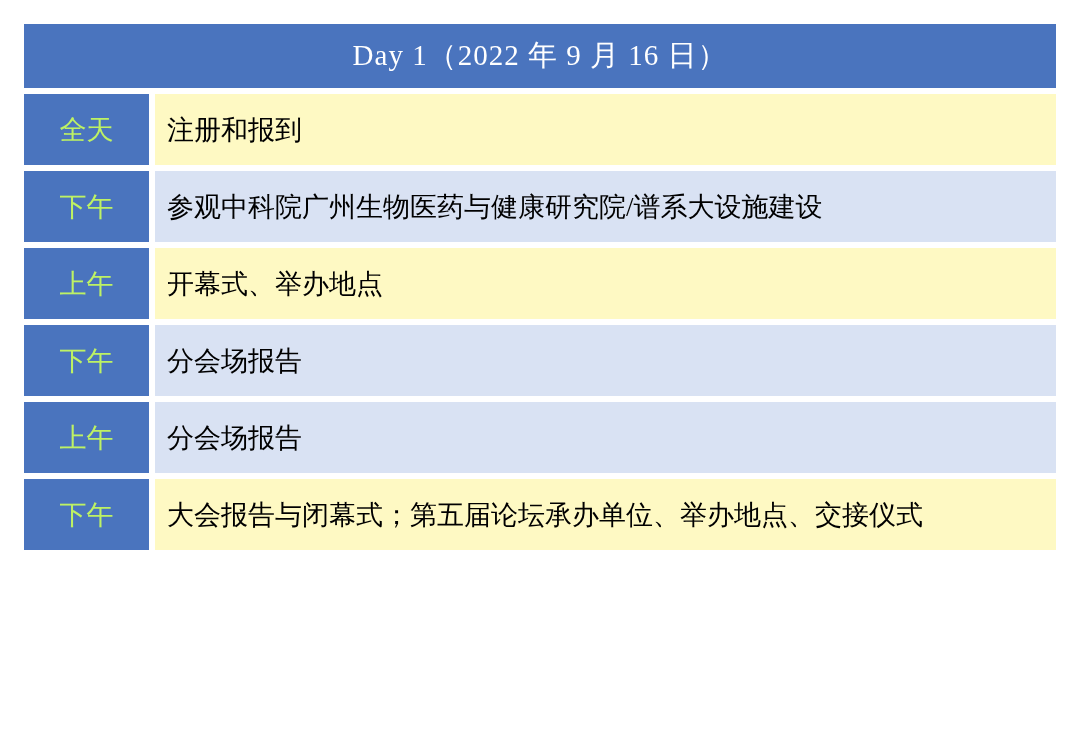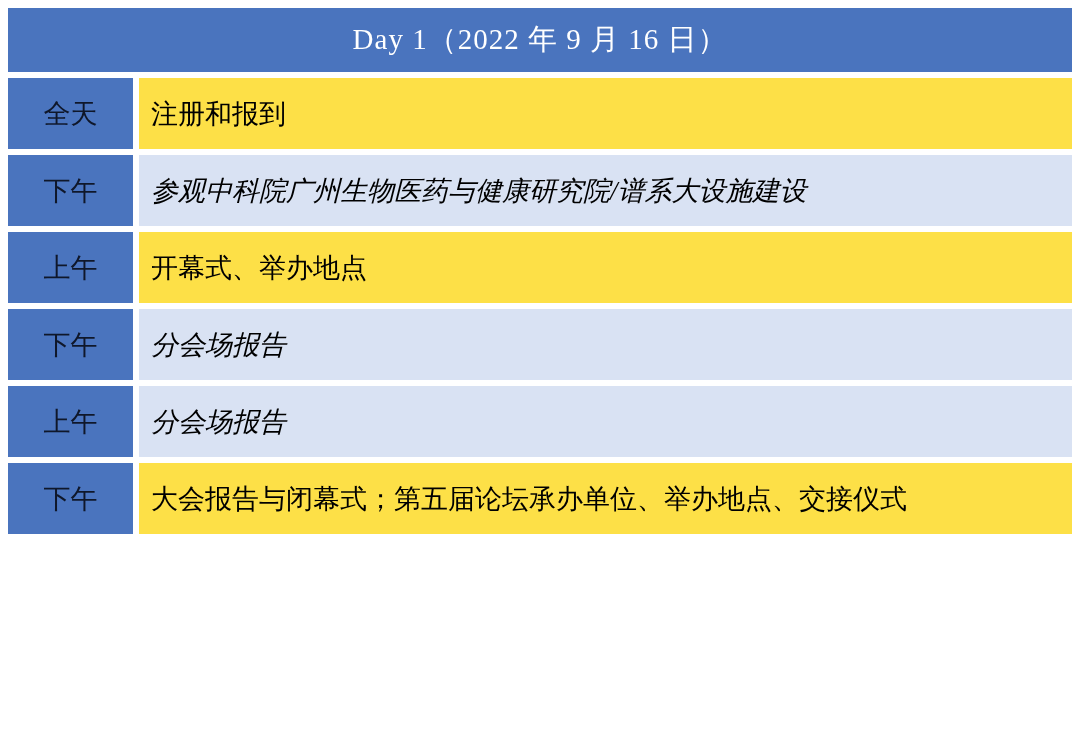--- a/index.html
+++ b/index.html
@@ -5,21 +5,21 @@
   html, body {
     margin: 0;
     padding: 0;
     background: #ffffff;
   }
   .page {
     width: 1080px;
     height: 565px;
     background: #ffffff;
     box-sizing: border-box;
-    padding: 2px;
+    padding: 18px;
     font-family: "Liberation Serif", "DejaVu Serif", serif;
   }
   table.schedule {
     width: 100%;
     border-collapse: separate;
     border-spacing: 6px;
     table-layout: fixed;
   }
   table.schedule col.time-col { width: 125px; }
 
@@ -31,33 +31,33 @@
     height: 62px;
     background: #4a74be;
     color: #ffffff;
     text-align: center;
     font-size: 29px;
     letter-spacing: 1px;
   }
   td.time {
     height: 69px;
     background: #4a74be;
-    color: #0f172a;
+    color: #bef264;
     text-align: center;
     font-size: 27px;
   }
   td.activity {
     height: 69px;
     color: #000000;
     font-size: 27px;
     padding-left: 12px;
     white-space: nowrap;
   }
-  td.activity.medium { background: #fde047; }
-  td.activity.light  { background: #d9e2f3; font-style: italic; }
+  td.activity.medium { background: #fef9c3; }
+  td.activity.light  { background: #d9e2f3; }
 </style>
 </head>
 <body>
 
 <div class="page">
   <table class="schedule">
     <colgroup>
       <col class="time-col">
       <col>
     </colgroup>

